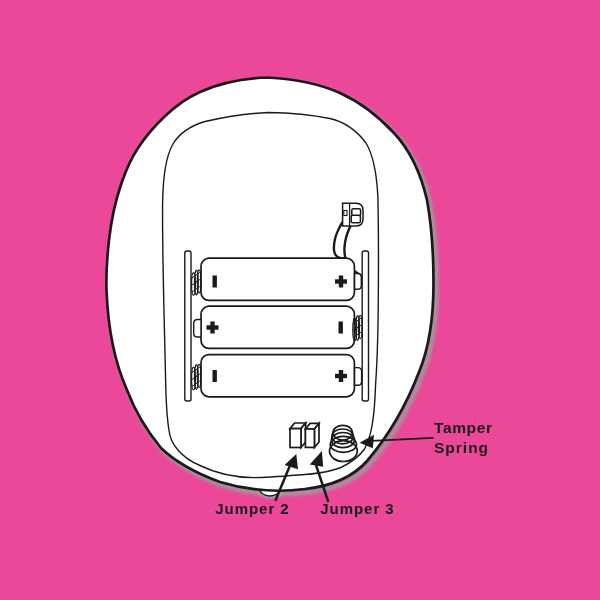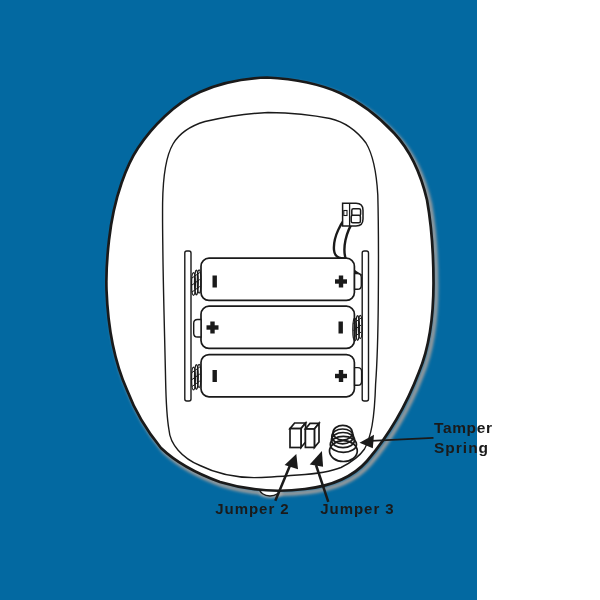--- a/index.html
+++ b/index.html
@@ -1,16 +1,16 @@
 <!DOCTYPE html>
 <html><head>
 <meta charset="utf-8">
 <style>
   html,body{margin:0;padding:0;background:#fff;}
-  #page{width:477px;height:600px;position:relative;background:#0369a1;}
+  #page{width:600px;height:600px;position:relative;background:#ec4899;}
   svg{display:block;}
   text{font-family:"Liberation Sans",sans-serif;font-weight:bold;fill:#1a1a1a;}
 </style>
 </head>
 <body>
 <div id="page">
 <svg width="600" height="600" viewBox="0 0 600 600">
   <defs>
     <filter id="soft" x="-20%" y="-20%" width="140%" height="140%">
       <feGaussianBlur stdDeviation="1.6"></feGaussianBlur>

